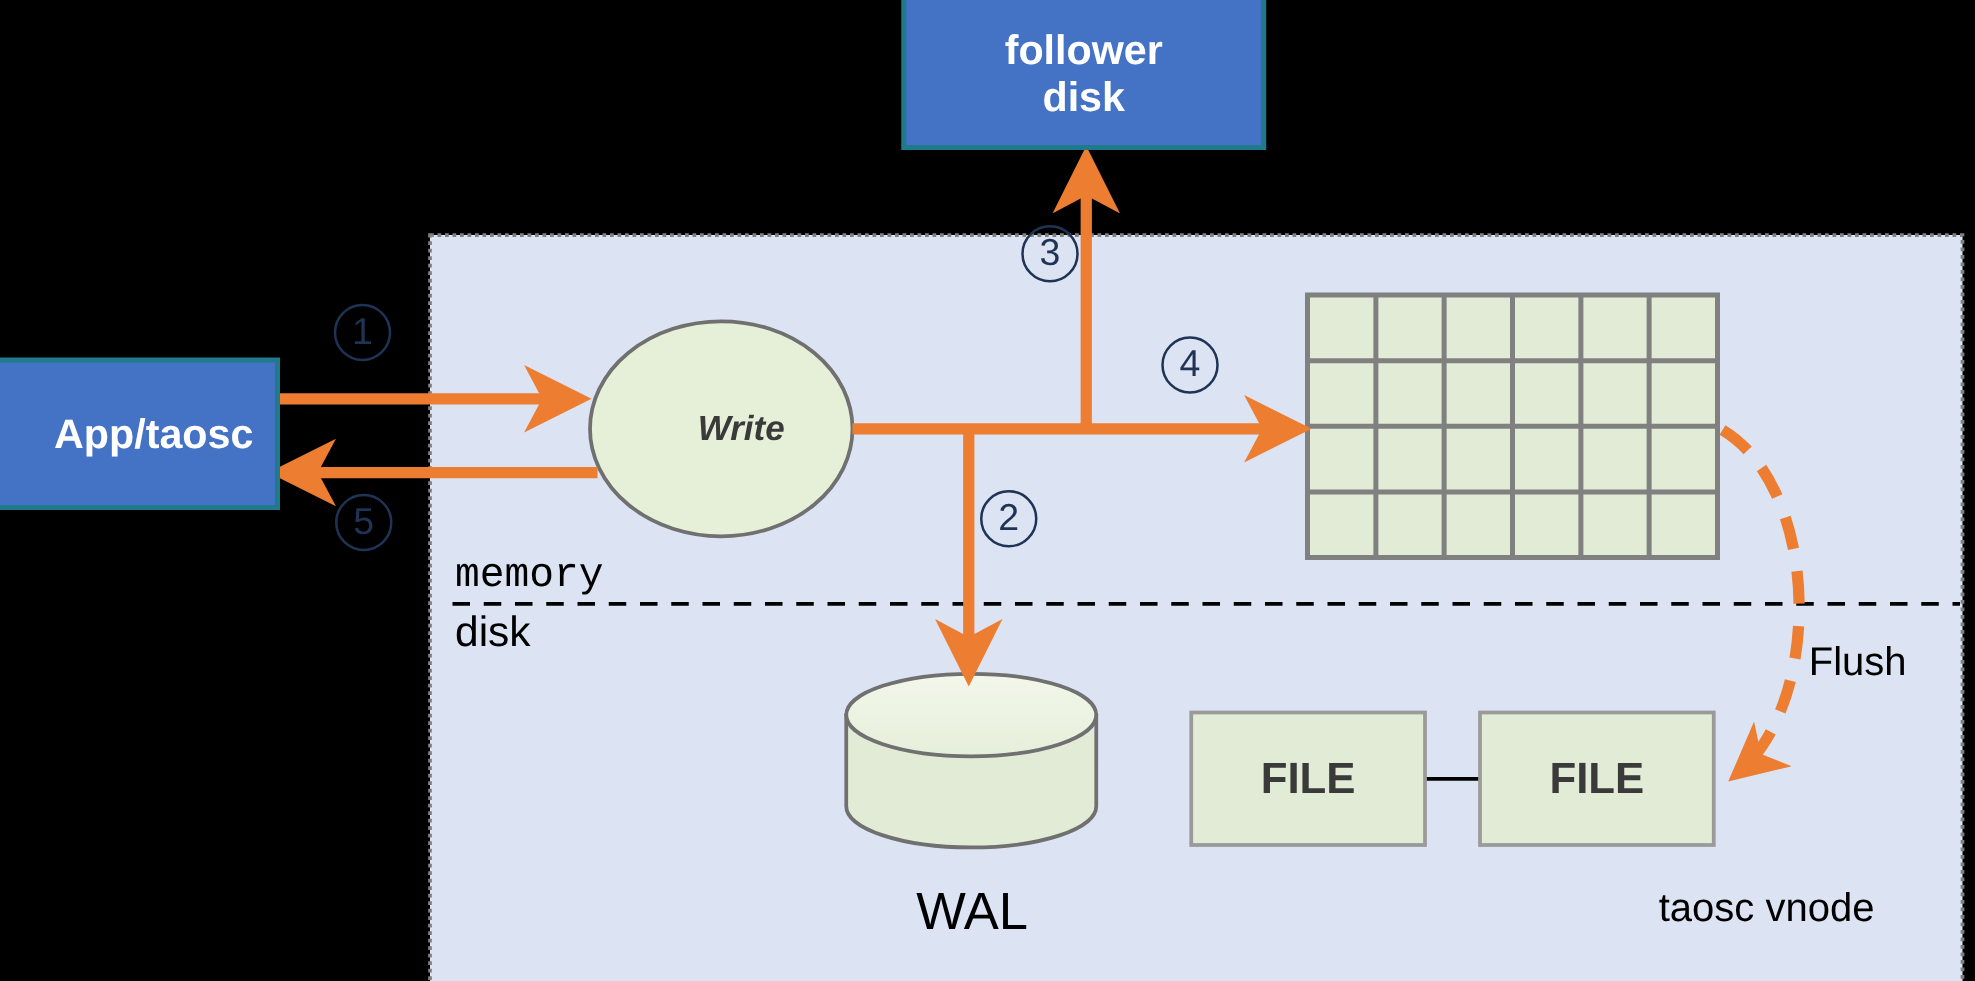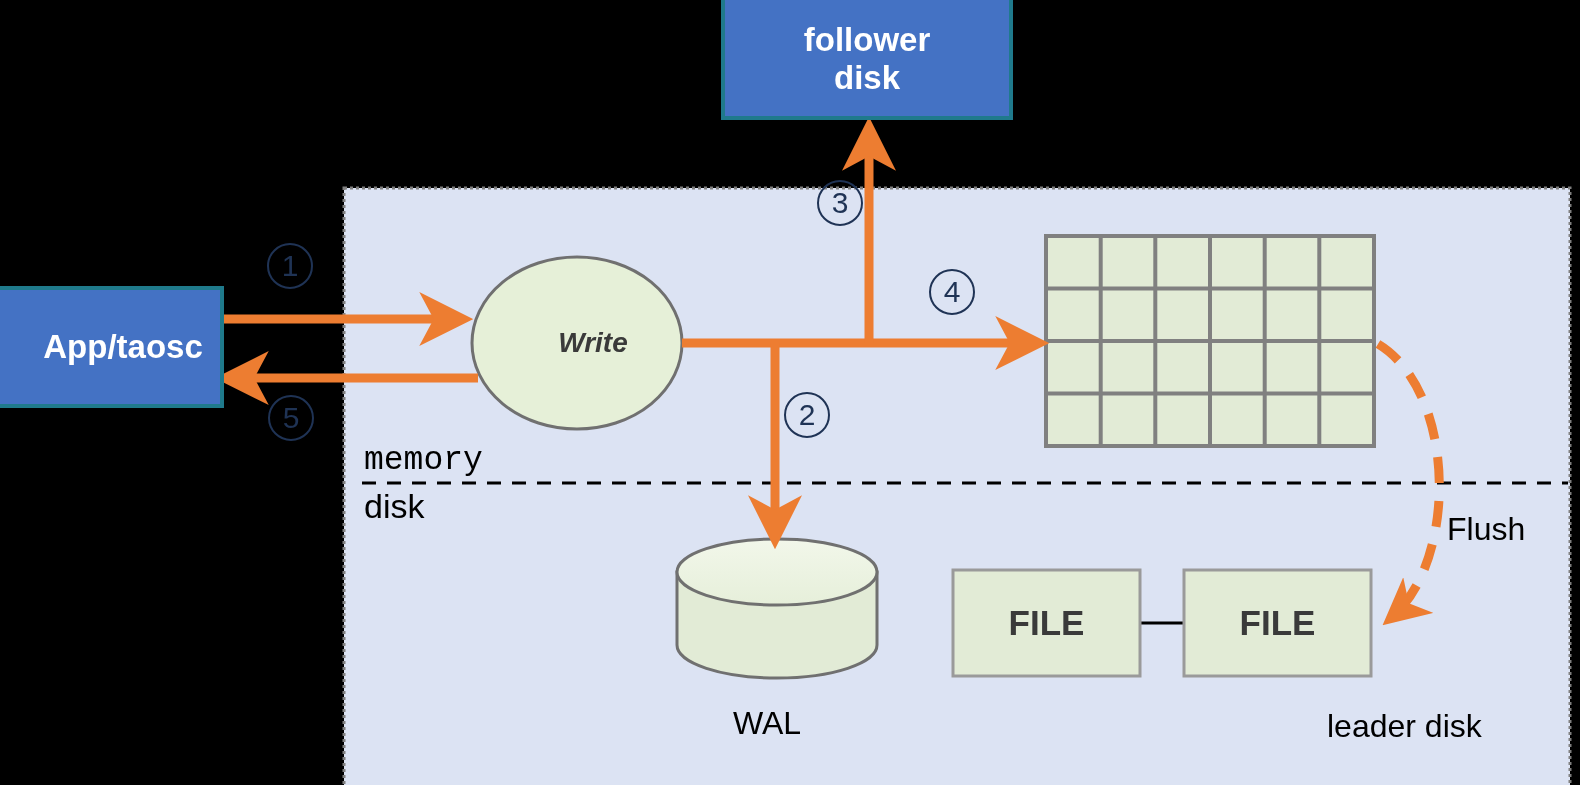--- a/index.html
+++ b/index.html
@@ -137,29 +137,29 @@
     <span>follower</span>
     <span>disk</span>
   </div>
 
   <div class="shape-label" style="left:488px; top:257px; width:210px; height:172px; font-size:28px;font-style:italic;">Write</div>
 
   <div class="shape-label" style="left:953px; top:570px; width:187px; height:106px; font-size:35px;">FILE</div>
 
   <div class="shape-label" style="left:1184px; top:570px; width:187px; height:106px; font-size:35px;">FILE</div>
 
-  <div class="plain-label" style="left:733px; top:705px; font-size:32px;">WAL</div>
+  <div class="plain-label" style="left:733px; top:705px; font-size:42px;">WAL</div>
 
   <div class="plain-label" style="left:364px; top:442px; font-size:33px;font-family:Liberation Mono, monospace;">memory</div>
 
   <div class="plain-label" style="left:364px; top:487px; font-size:34px;">disk</div>
 
   <div class="plain-label" style="left:1447px; top:511px; font-size:32px;">Flush</div>
 
-  <div class="plain-label" style="left:1327px; top:708px; font-size:32px;">leader disk</div>
+  <div class="plain-label" style="left:1327px; top:708px; font-size:32px;">taosc vnode</div>
 
   <div class="step-num" style="left:267px; top:243px;">1</div>
 
   <div class="step-num" style="left:268px; top:395px;">5</div>
 
   <div class="step-num" style="left:784px; top:392px;">2</div>
 
   <div class="step-num" style="left:817px; top:180px;">3</div>
 
   <div class="step-num" style="left:929px; top:269px;">4</div>

